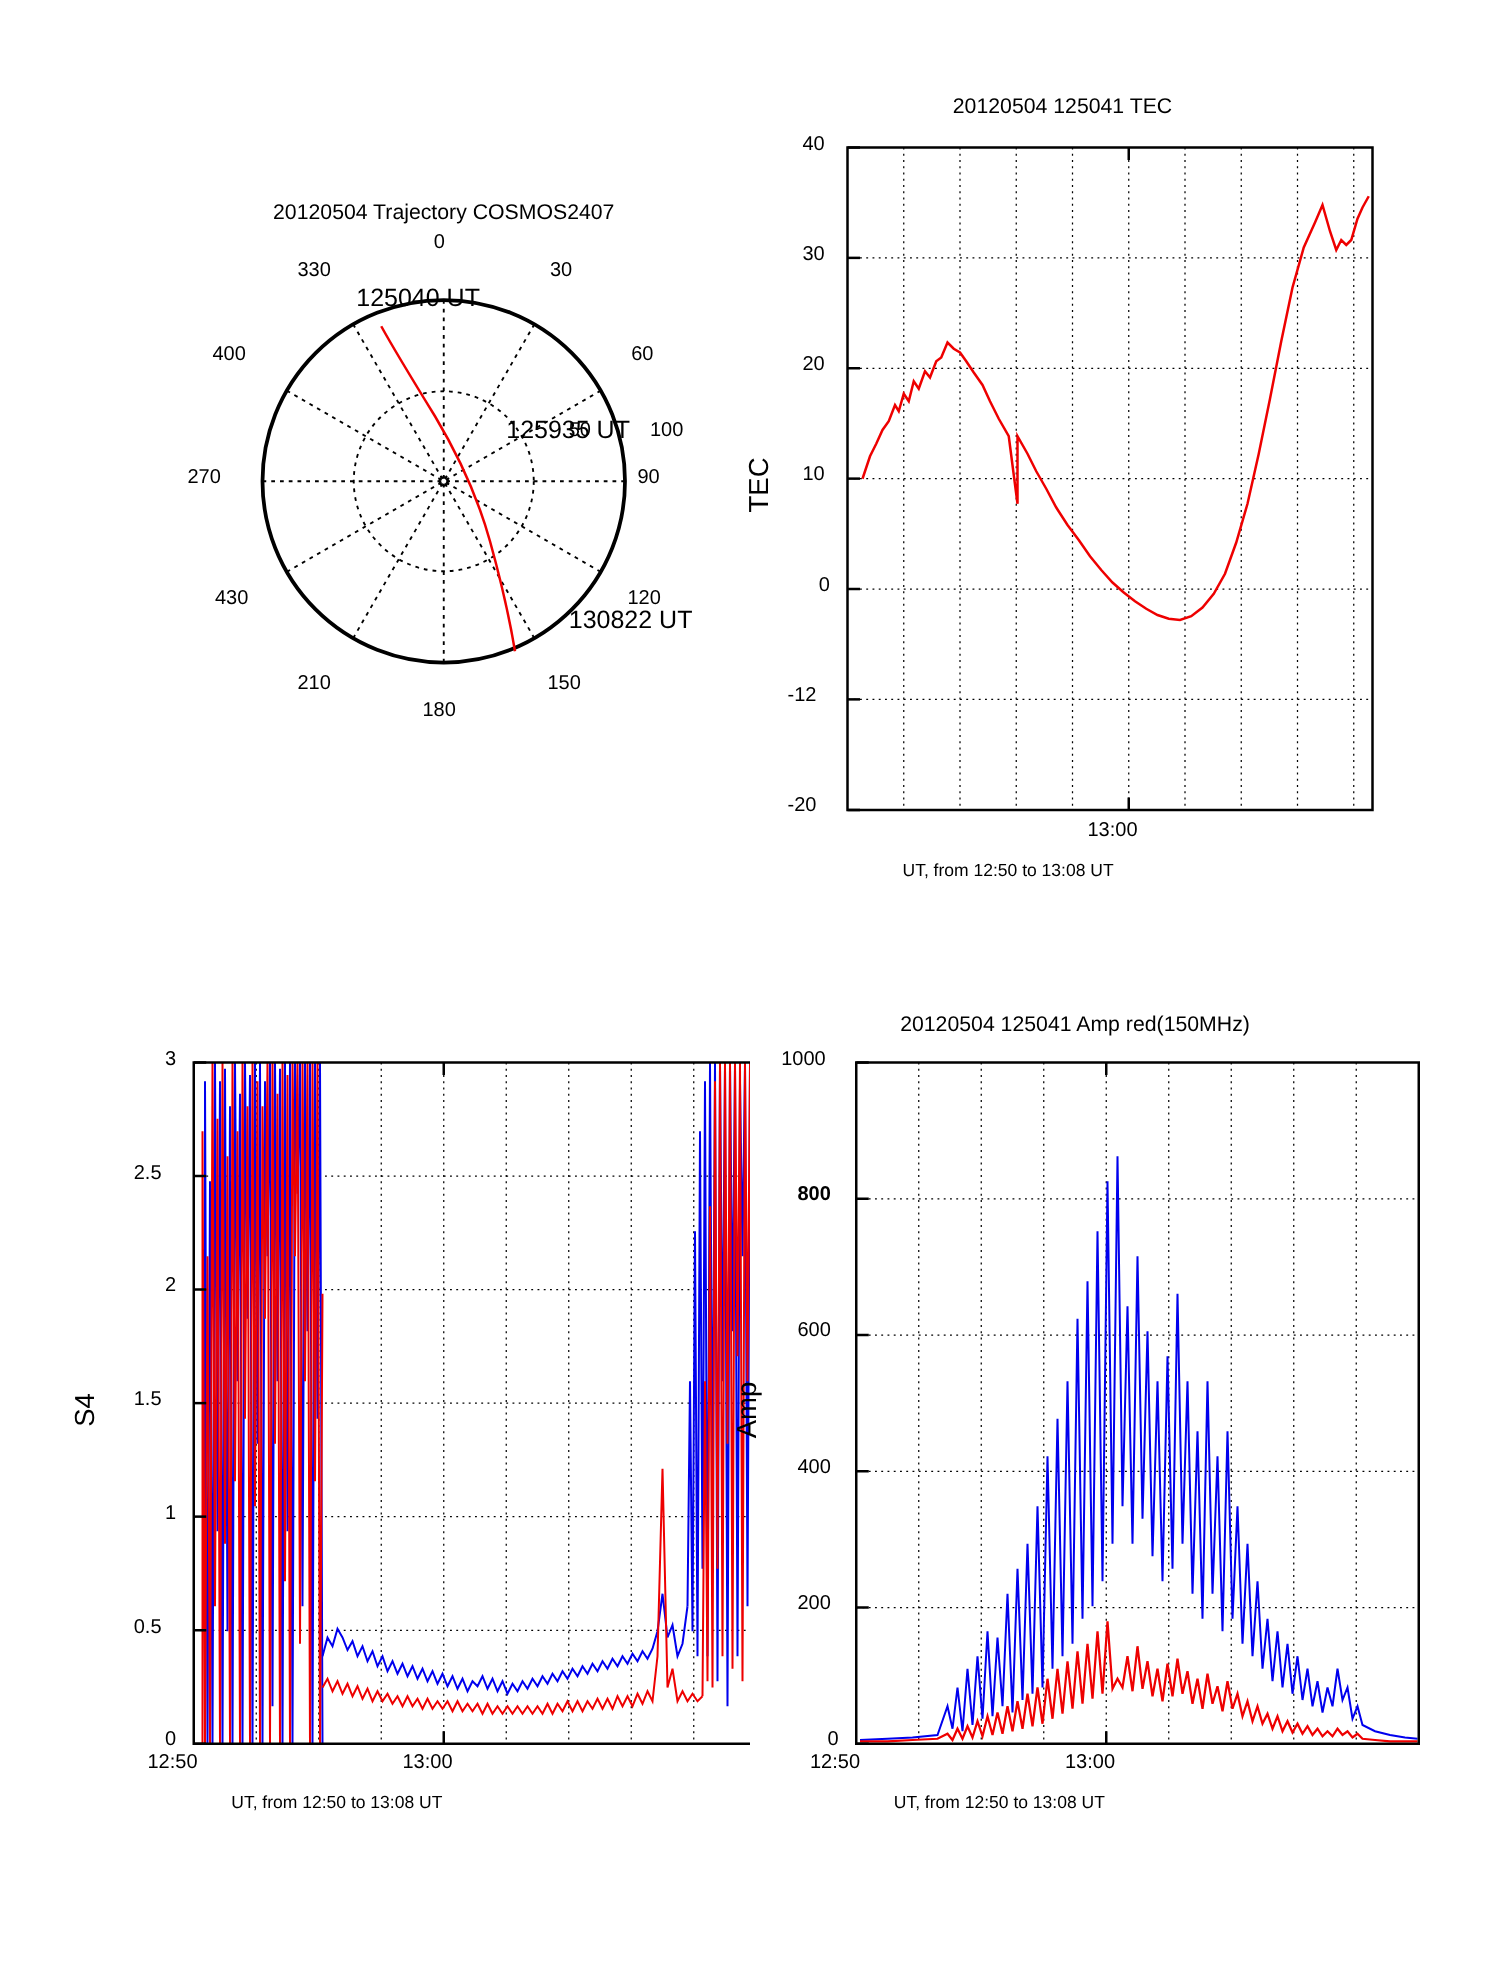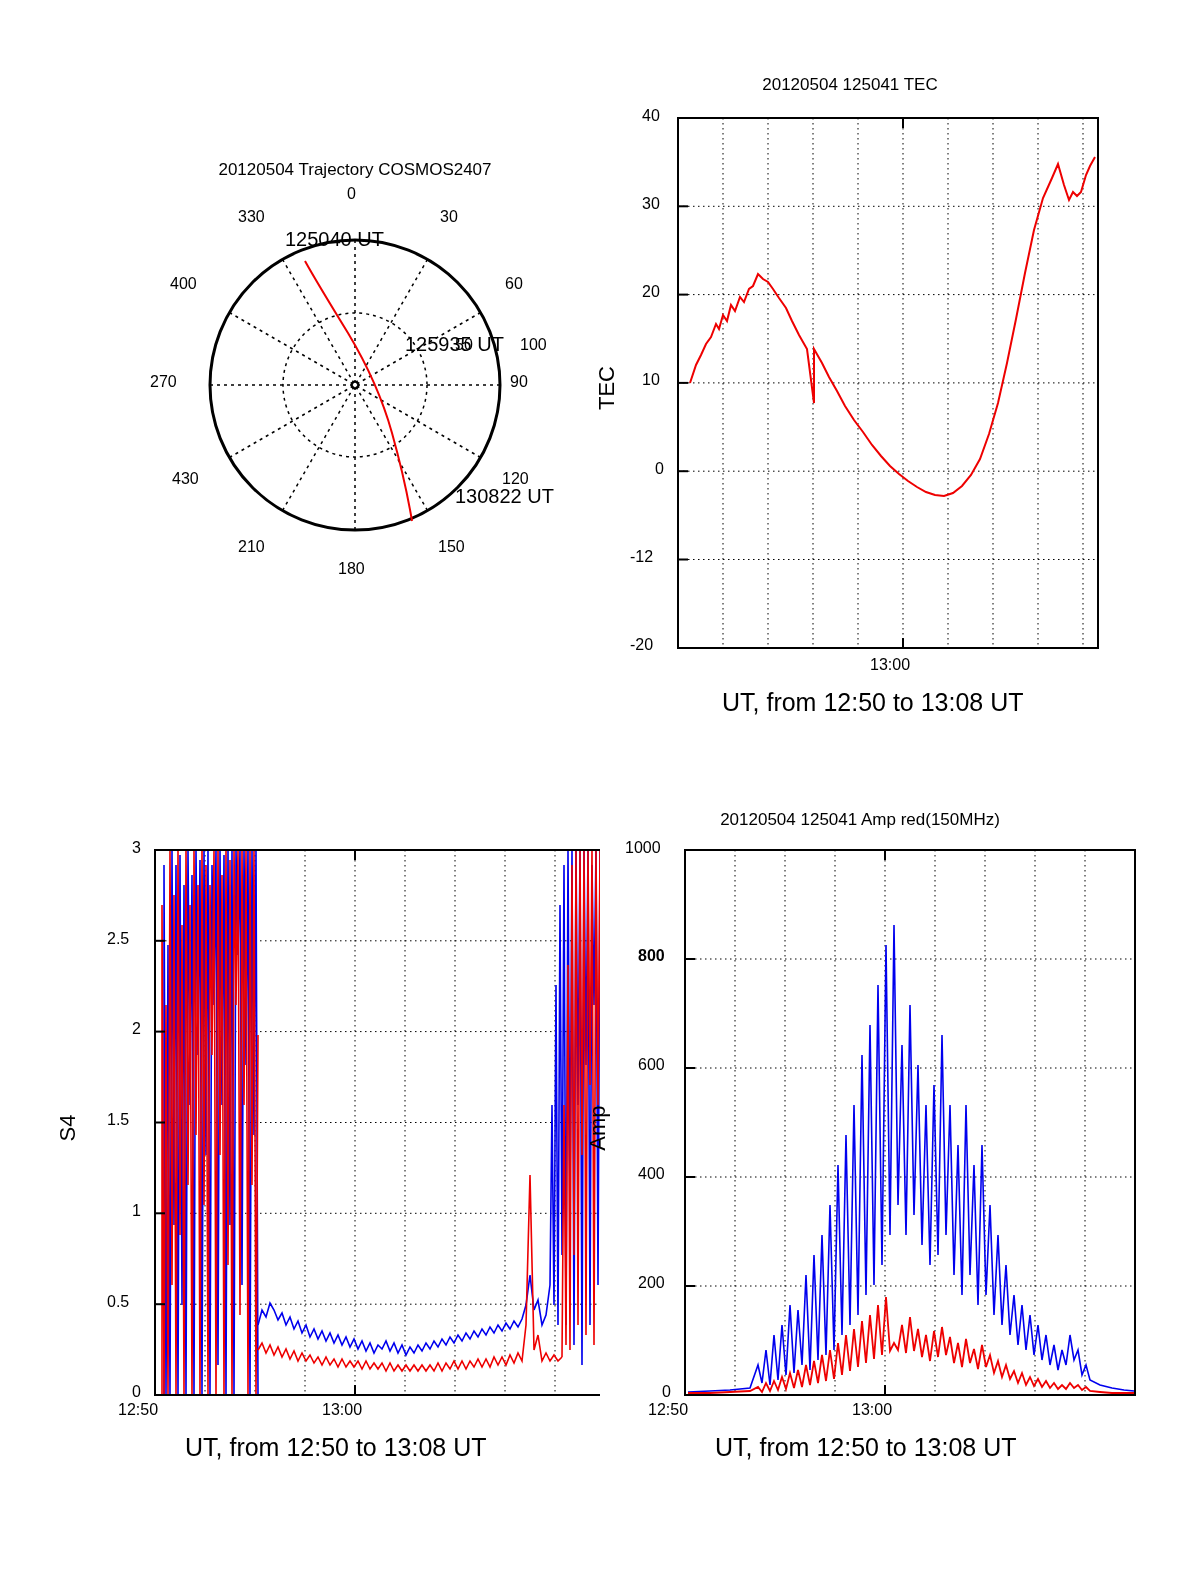--- a/index.html
+++ b/index.html
@@ -21,21 +21,21 @@
   .plot-title {
     position: absolute;
     width: 100%;
     text-align: center;
     font-size: 17px;
     color: #000;
     white-space: nowrap;
   }
   .axis-label {
     position: absolute;
-    font-size: 25px;
+    font-size: 14px;
     white-space: nowrap;
   }
   .tick-label {
     position: absolute;
     font-size: 16px;
     white-space: nowrap;
   }
   .y-axis-title {
     position: absolute;
     font-size: 22px;

